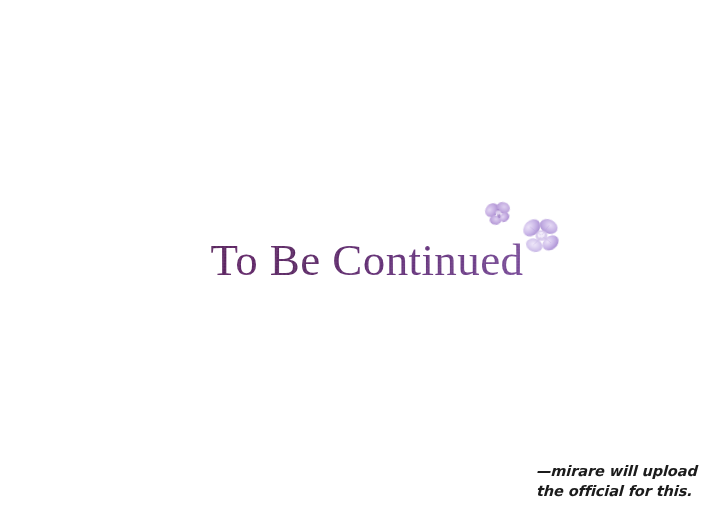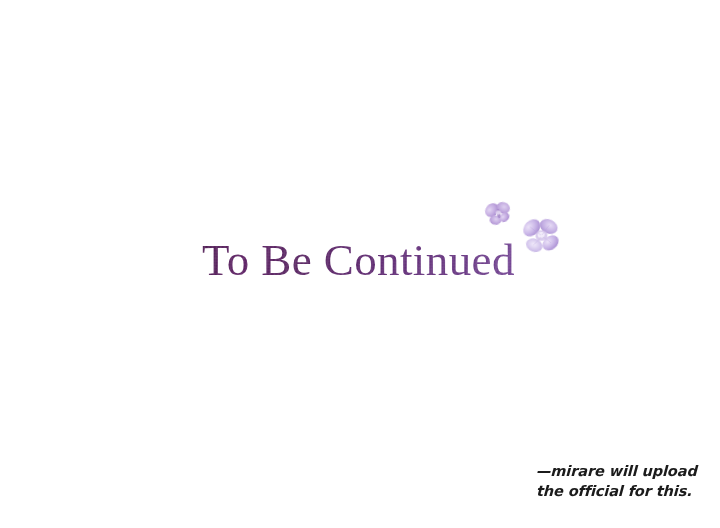--- a/index.html
+++ b/index.html
@@ -20,20 +20,21 @@
     overflow: hidden;
   }
 
   
   .title-wrap {
     position: absolute;
     left: 202px;
     top: 232px;
     width: 330px;
     height: 56px;
+    text-align: center;
   }
 
   .title-text {
     font-family: "Liberation Serif", "DejaVu Serif", serif;
     font-size: 45px;
     line-height: 56px;
     letter-spacing: 0.4px;
     white-space: nowrap;
     font-weight: 400;
     

